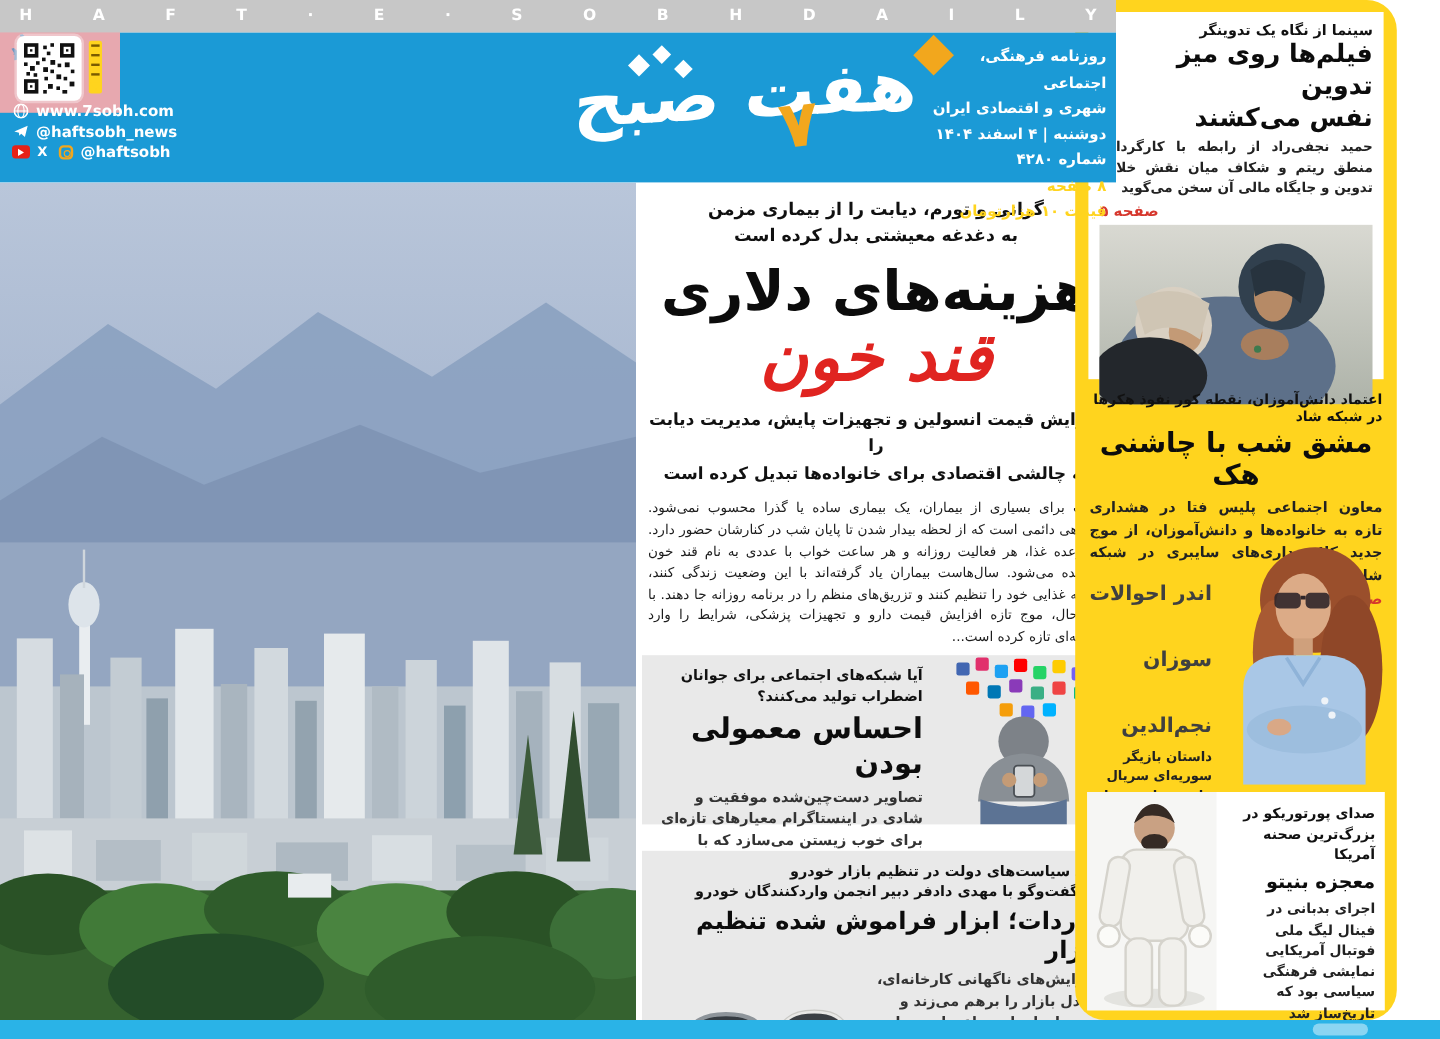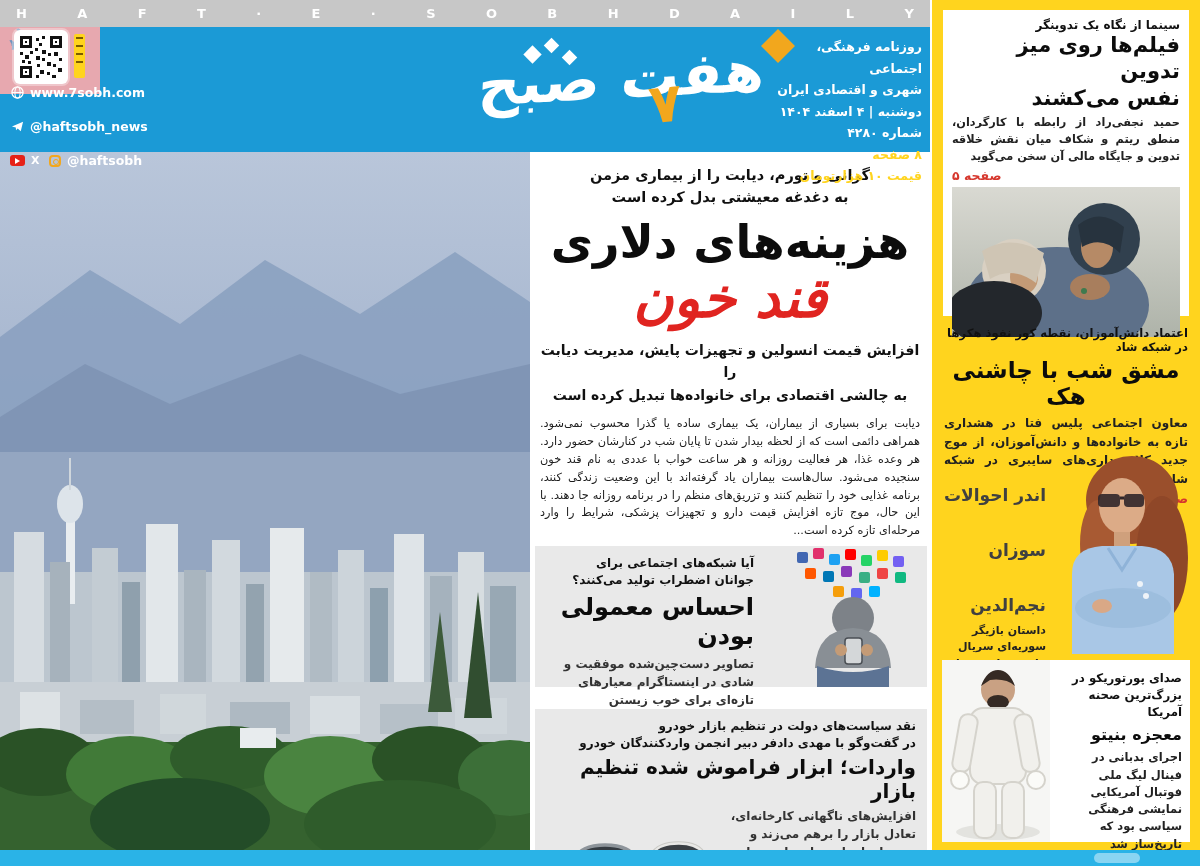--- a/index.html
+++ b/index.html
@@ -28,21 +28,21 @@
     padding:4px; box-shadow:0 0 0 2px rgba(255,255,255,.35); }
   .qr-ribbon { position:absolute; left:60px; top:4px; width:11px; height:44px;
     background:#ffd41e; border-radius:2px; display:flex; flex-direction:column;
     align-items:center; justify-content:space-around; }
   .qr-ribbon i { width:7px; height:2px; background:#7a5b00; }
   .qr-ribbon .tip { width:0; height:0; border-left:5px solid transparent;
     border-right:5px solid transparent; border-top:6px solid #ffd41e;
     background:none; }
 
   .social-block { position:absolute; left:10px; top:85px; z-index:5;
-    display:flex; flex-direction:column; gap:19px; }
+    display:flex; flex-direction:column; gap:2px; }
   .social-row { display:flex; align-items:center; gap:6px; color:#fff;
     font-size:12.5px; font-weight:bold; direction:ltr; }
   .ico { display:inline-flex; width:14px; height:14px; align-items:center;
     justify-content:center; }
   .ico-yt { width:15px; height:11px; background:#e62117; border-radius:3px;
     position:relative; }
   .ico-yt:before { content:""; position:absolute; left:5px; top:2.5px;
     border-left:5px solid #fff; border-top:3px solid transparent;
     border-bottom:3px solid transparent; }
   .ico-x { color:#fff; font-weight:bold; font-size:11px; width:12px; }
@@ -96,39 +96,39 @@
     letter-spacing:-1px;font-style:italic; }
   .lead-subhead { font-size:14px; font-weight:bold; color:#111; line-height:1.6;
     margin-top:10px; }
   .lead-body { font-size:11.3px; color:#1c1c1c; text-align:justify;
     line-height:1.58; margin-top:9px; }
   .page-marker { color:#d6372d; font-weight:bold; font-size:12.5px; }
   .lead-page { text-align:left; margin-top:3px; direction:rtl; text-align:right; }
 
   .card { position:absolute; left:5px; width:392px; background:#e9e9e9; }
   .card1 { top:394px; height:141px; display:flex; direction:ltr; }
-  .card1-text { flex:1; padding:9px 23px 6px; direction:rtl; text-align:right; }
+  .card1-text { flex:1; padding:9px 8px 6px; direction:rtl; text-align:right; }
   .card1-photo { width:150px; position:relative; }
   .c-kicker { font-size:12px; font-weight:bold; color:#111; line-height:1.45; }
   .c-headline { font-size:24px; font-weight:bold; color:#0c0c0c; line-height:1.2;
     margin-top:3px; }
   .c-sub { font-size:12px; font-weight:bold; color:#333; line-height:1.5;
     margin-top:5px; }
   .card1 .page-marker { margin-top:4px; display:block; text-align:left; }
 
   .card2 { top:557px; height:155px; padding:9px 11px; direction:rtl; }
   .card2 .c-headline { font-size:20px; margin-top:2px; }
   .card2-row { display:flex; margin-top:4px; }
   .card2-sub { width:192px; font-size:12px; font-weight:bold; color:#333;
     line-height:1.5; }
   .card2-photo { flex:1; position:relative; }
 
   
-  .right-col { position:absolute; left:932px; top:0; width:268px; height:850px;
-    background:#ffd41e; }
+  .right-col { position:absolute; left:896px; top:0; width:268px; height:850px;
+    background:#ffd41e;border-radius:25px; }
   .rcardA { position:absolute; left:11px; top:10px; width:246px; height:306px;
     background:#fff; padding:8px 9px; direction:rtl; }
   .rA-kicker { font-size:12px; font-weight:bold; color:#111; text-align:right; }
   .rA-h { font-size:21px; font-weight:bold; color:#0c0c0c; line-height:1.25;
     text-align:right; }
   .rA-sub { font-size:11.3px; font-weight:bold; color:#222; line-height:1.5;
     text-align:justify; margin-top:4px; }
   .rA-page { text-align:left; margin-top:2px; }
   .rA-photo { margin-top:4px; height:150px; overflow:hidden; }
 

